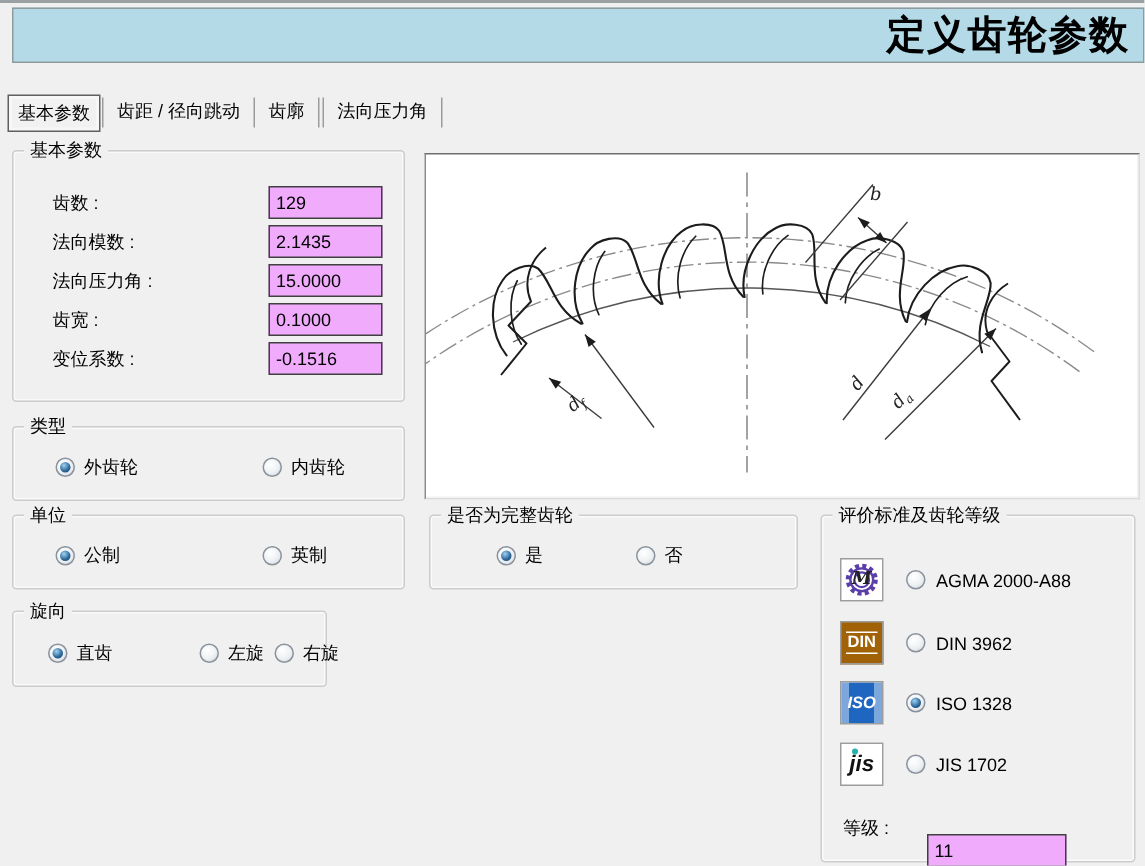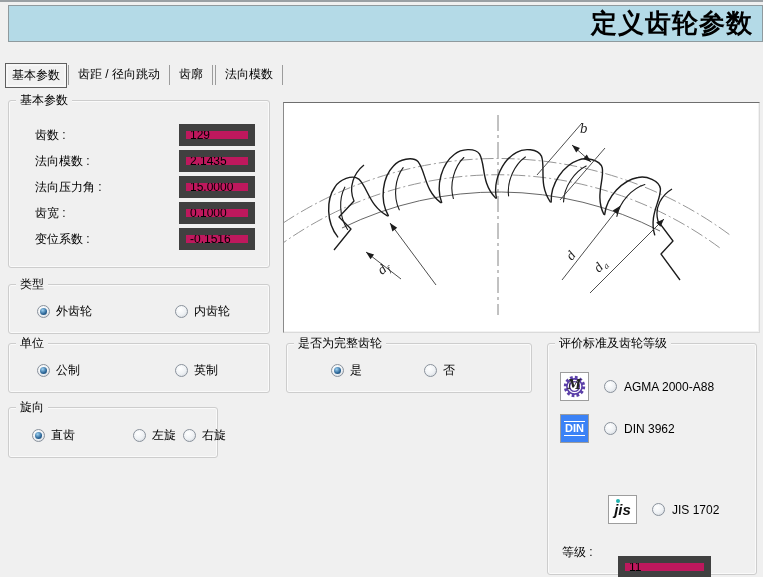--- a/index.html
+++ b/index.html
@@ -46,22 +46,22 @@
     position:absolute; top:-8px; left:7px;
     background:#f0f0f0; padding:0 4px;
     line-height:15px; white-space:nowrap;
   }
 
   
   .prm-label { position:absolute; left:26px; height:22px; line-height:22px; white-space:nowrap; }
   .textbox {
     position:absolute;
     height:22px; width:76px;
-    border:7px solid #404040;
-    background:#be185d;
+    border:1px solid #404040;
+    background:#f0abfc;
     font-family:"Liberation Sans","DejaVu Sans",sans-serif;
     font-size:12px;
     padding:0 4px;
     color:#000;
   }
 
   
   .option { position:absolute; display:flex; align-items:center; height:16px;text-align:center; }
   .radio {
     width:13px; height:13px; border-radius:50%;
@@ -87,24 +87,24 @@
   
   .std-row { position:absolute; left:12px; display:flex; align-items:center; }
   .std-icon {
     width:29px; height:29px; border:1px solid #9d9d9d; background:#fff;
     display:flex; align-items:center; justify-content:center; flex:0 0 auto;
   }
   .std-icon .din-inner {
     color:#fff; font-weight:bold; font-size:11px; line-height:13px;
     border-top:1px solid #fff; border-bottom:1px solid #fff; padding:0 1px;
   }
-  .icon-din { background:#3b82f6; }
+  .icon-din { background:#a16207; }
   .icon-iso { background:linear-gradient(90deg,#7ba7dd 0 5px,#1f66c1 5px 22px,#7ba7dd 22px); }
   .icon-iso .iso-inner { color:#fff; font-weight:bold; font-style:italic; font-size:11px; }
-  .icon-jis { position:relative;margin-left:48px; }
+  .icon-jis { position:relative; }
   .icon-jis .jis-inner { color:#111; font-weight:bold; font-style:italic; font-size:15px; letter-spacing:0; }
   .icon-jis .jis-dot { position:absolute; left:7px; top:3px; width:4px; height:4px; border-radius:50%; background:#21b3af; }
   .std-row .radio { margin-left:15px; }
   .std-row .opt-label { margin-left:7px; white-space:nowrap; }
 
   .grade-label { position:absolute; left:14px; top:197px; height:22px; line-height:22px; }
   .grade-input { left:70px; top:212px; width:93px; }
 
   svg text { font-family:"DejaVu Serif","Liberation Serif",serif; font-style:italic; font-size:12px; fill:#222; }
 </style>
@@ -118,21 +118,21 @@
 </div>
 
 <div class="tabstrip">
   <span class="tab selected">基本参数</span>
   <span class="tab-divider"></span>
   <span class="tab">齿距 / 径向跳动</span>
   <span class="tab-divider"></span>
   <span class="tab">齿廓</span>
   <span class="tab-divider"></span>
   <span class="tab-divider"></span>
-  <span class="tab">法向模数</span>
+  <span class="tab">法向压力角</span>
   <span class="tab-divider"></span>
 </div>
 
 <div class="groupbox" style="left:8px; top:100px; width:262px; height:168px;">
   <span class="grouplabel">基本参数</span>
   <span class="prm-label" style="top:23px;">齿数 :</span>
   <input class="textbox" style="left: 170px; top: 23px;" value="129">
   <span class="prm-label" style="top:49px;">法向模数 :</span>
   <input class="textbox" style="left: 170px; top: 49px;" value="2.1435">
   <span class="prm-label" style="top:75px;">法向压力角 :</span>
@@ -281,20 +281,27 @@
   </div>
 
   <div class="std-row" style="top:70px;">
     <span class="std-icon icon-din">
       <span class="din-inner">DIN</span>
     </span>
     <span class="radio"></span>
     <span class="opt-label">DIN 3962</span>
   </div>
 
+  <div class="std-row" style="top:110px;">
+    <span class="std-icon icon-iso">
+      <span class="iso-inner">ISO</span>
+    </span>
+    <span class="radio checked"></span>
+    <span class="opt-label">ISO 1328</span>
+  </div>
 
   <div class="std-row" style="top:151px;">
     <span class="std-icon icon-jis">
       <span class="jis-inner">jis</span>
       <span class="jis-dot"></span>
     </span>
     <span class="radio"></span>
     <span class="opt-label">JIS 1702</span>
   </div>
 

